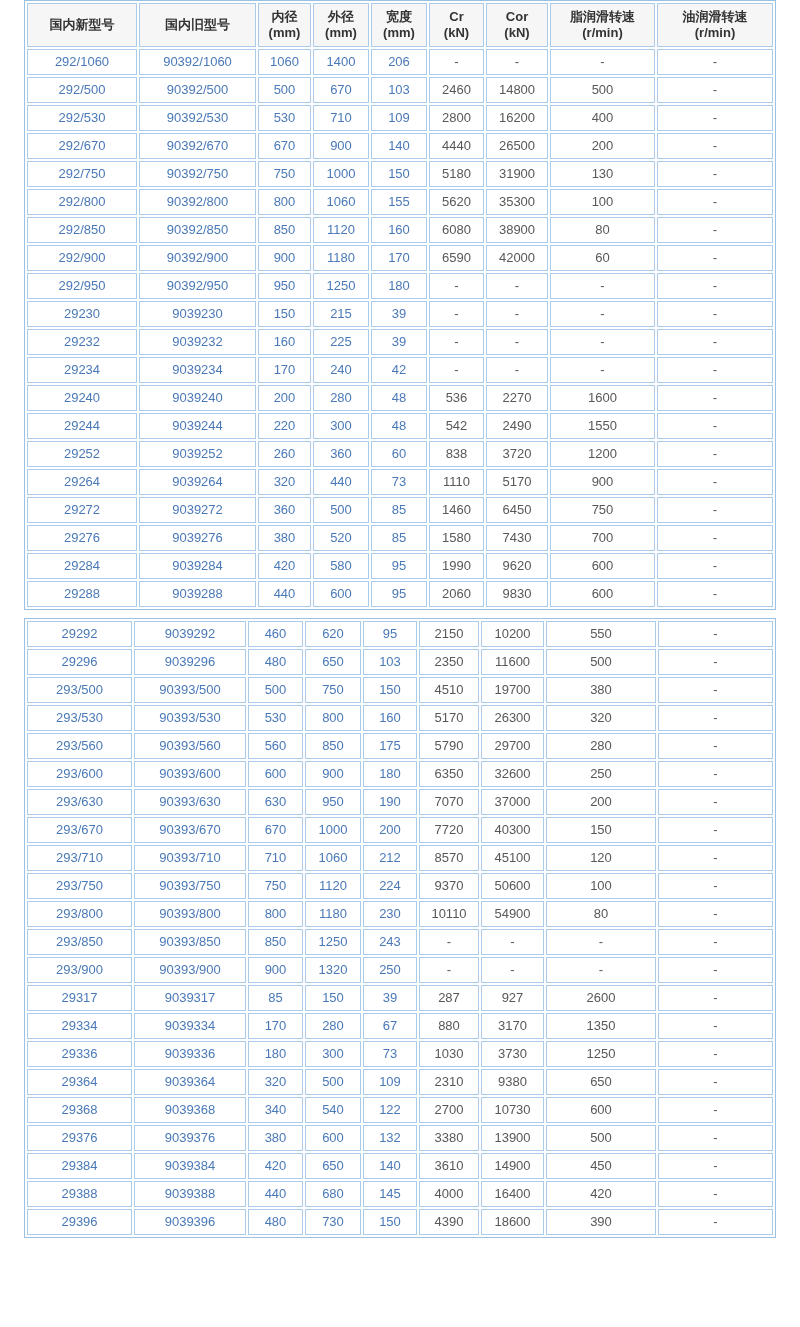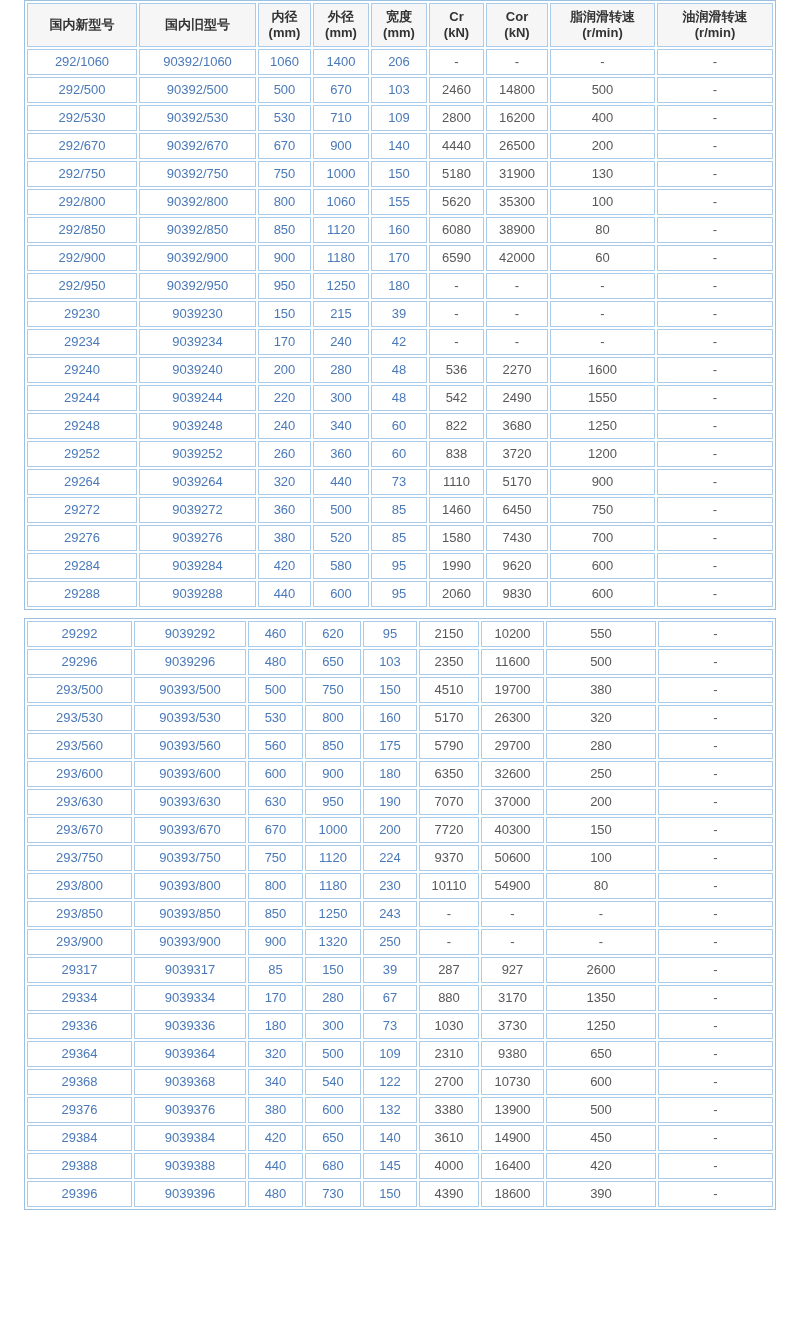--- a/index.html
+++ b/index.html
@@ -215,20 +215,31 @@
           <td class="model-col">9039230</td>
           <td class="model-col">150</td>
           <td class="model-col">215</td>
           <td class="model-col">39</td>
           <td class="value-col">-</td>
           <td class="value-col">-</td>
           <td class="value-col">-</td>
           <td class="value-col">-</td>
         </tr>
         <tr>
+          <td class="model-col">29232</td>
+          <td class="model-col">9039232</td>
+          <td class="model-col">160</td>
+          <td class="model-col">225</td>
+          <td class="model-col">39</td>
+          <td class="value-col">-</td>
+          <td class="value-col">-</td>
+          <td class="value-col">-</td>
+          <td class="value-col">-</td>
+        </tr>
+        <tr>
           <td class="model-col">29234</td>
           <td class="model-col">9039234</td>
           <td class="model-col">170</td>
           <td class="model-col">240</td>
           <td class="model-col">42</td>
           <td class="value-col">-</td>
           <td class="value-col">-</td>
           <td class="value-col">-</td>
           <td class="value-col">-</td>
         </tr>
@@ -245,31 +256,20 @@
         </tr>
         <tr>
           <td class="model-col">29244</td>
           <td class="model-col">9039244</td>
           <td class="model-col">220</td>
           <td class="model-col">300</td>
           <td class="model-col">48</td>
           <td class="value-col">542</td>
           <td class="value-col">2490</td>
           <td class="value-col">1550</td>
-          <td class="value-col">-</td>
-        </tr>
-        <tr>
-          <td class="model-col">29248</td>
-          <td class="model-col">9039248</td>
-          <td class="model-col">240</td>
-          <td class="model-col">340</td>
-          <td class="model-col">60</td>
-          <td class="value-col">822</td>
-          <td class="value-col">3680</td>
-          <td class="value-col">1250</td>
           <td class="value-col">-</td>
         </tr>
         <tr>
           <td class="model-col">29252</td>
           <td class="model-col">9039252</td>
           <td class="model-col">260</td>
           <td class="model-col">360</td>
           <td class="model-col">60</td>
           <td class="value-col">838</td>
           <td class="value-col">3720</td>
@@ -429,20 +429,31 @@
           <td class="model-col">90393/670</td>
           <td class="model-col">670</td>
           <td class="model-col">1000</td>
           <td class="model-col">200</td>
           <td class="value-col">7720</td>
           <td class="value-col">40300</td>
           <td class="value-col">150</td>
           <td class="value-col">-</td>
         </tr>
         <tr>
+          <td class="model-col">293/710</td>
+          <td class="model-col">90393/710</td>
+          <td class="model-col">710</td>
+          <td class="model-col">1060</td>
+          <td class="model-col">212</td>
+          <td class="value-col">8570</td>
+          <td class="value-col">45100</td>
+          <td class="value-col">120</td>
+          <td class="value-col">-</td>
+        </tr>
+        <tr>
           <td class="model-col">293/750</td>
           <td class="model-col">90393/750</td>
           <td class="model-col">750</td>
           <td class="model-col">1120</td>
           <td class="model-col">224</td>
           <td class="value-col">9370</td>
           <td class="value-col">50600</td>
           <td class="value-col">100</td>
           <td class="value-col">-</td>
         </tr>

